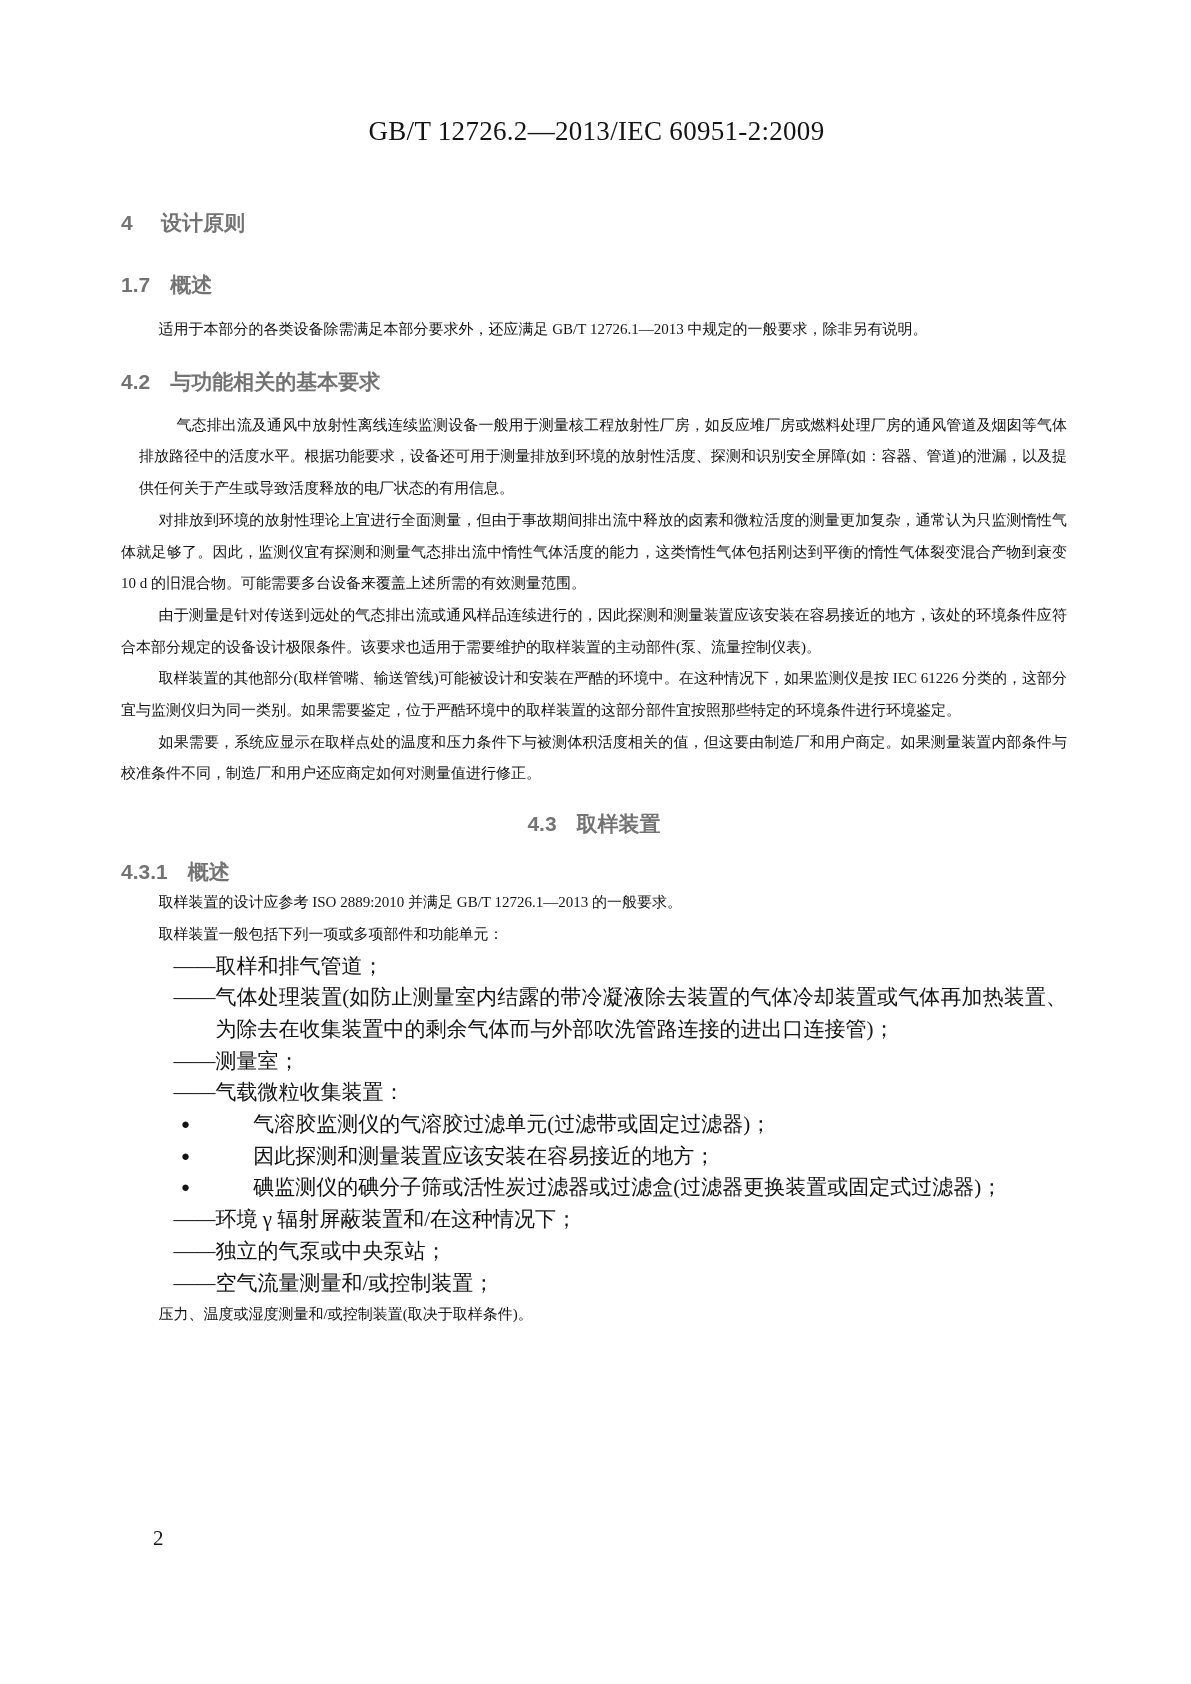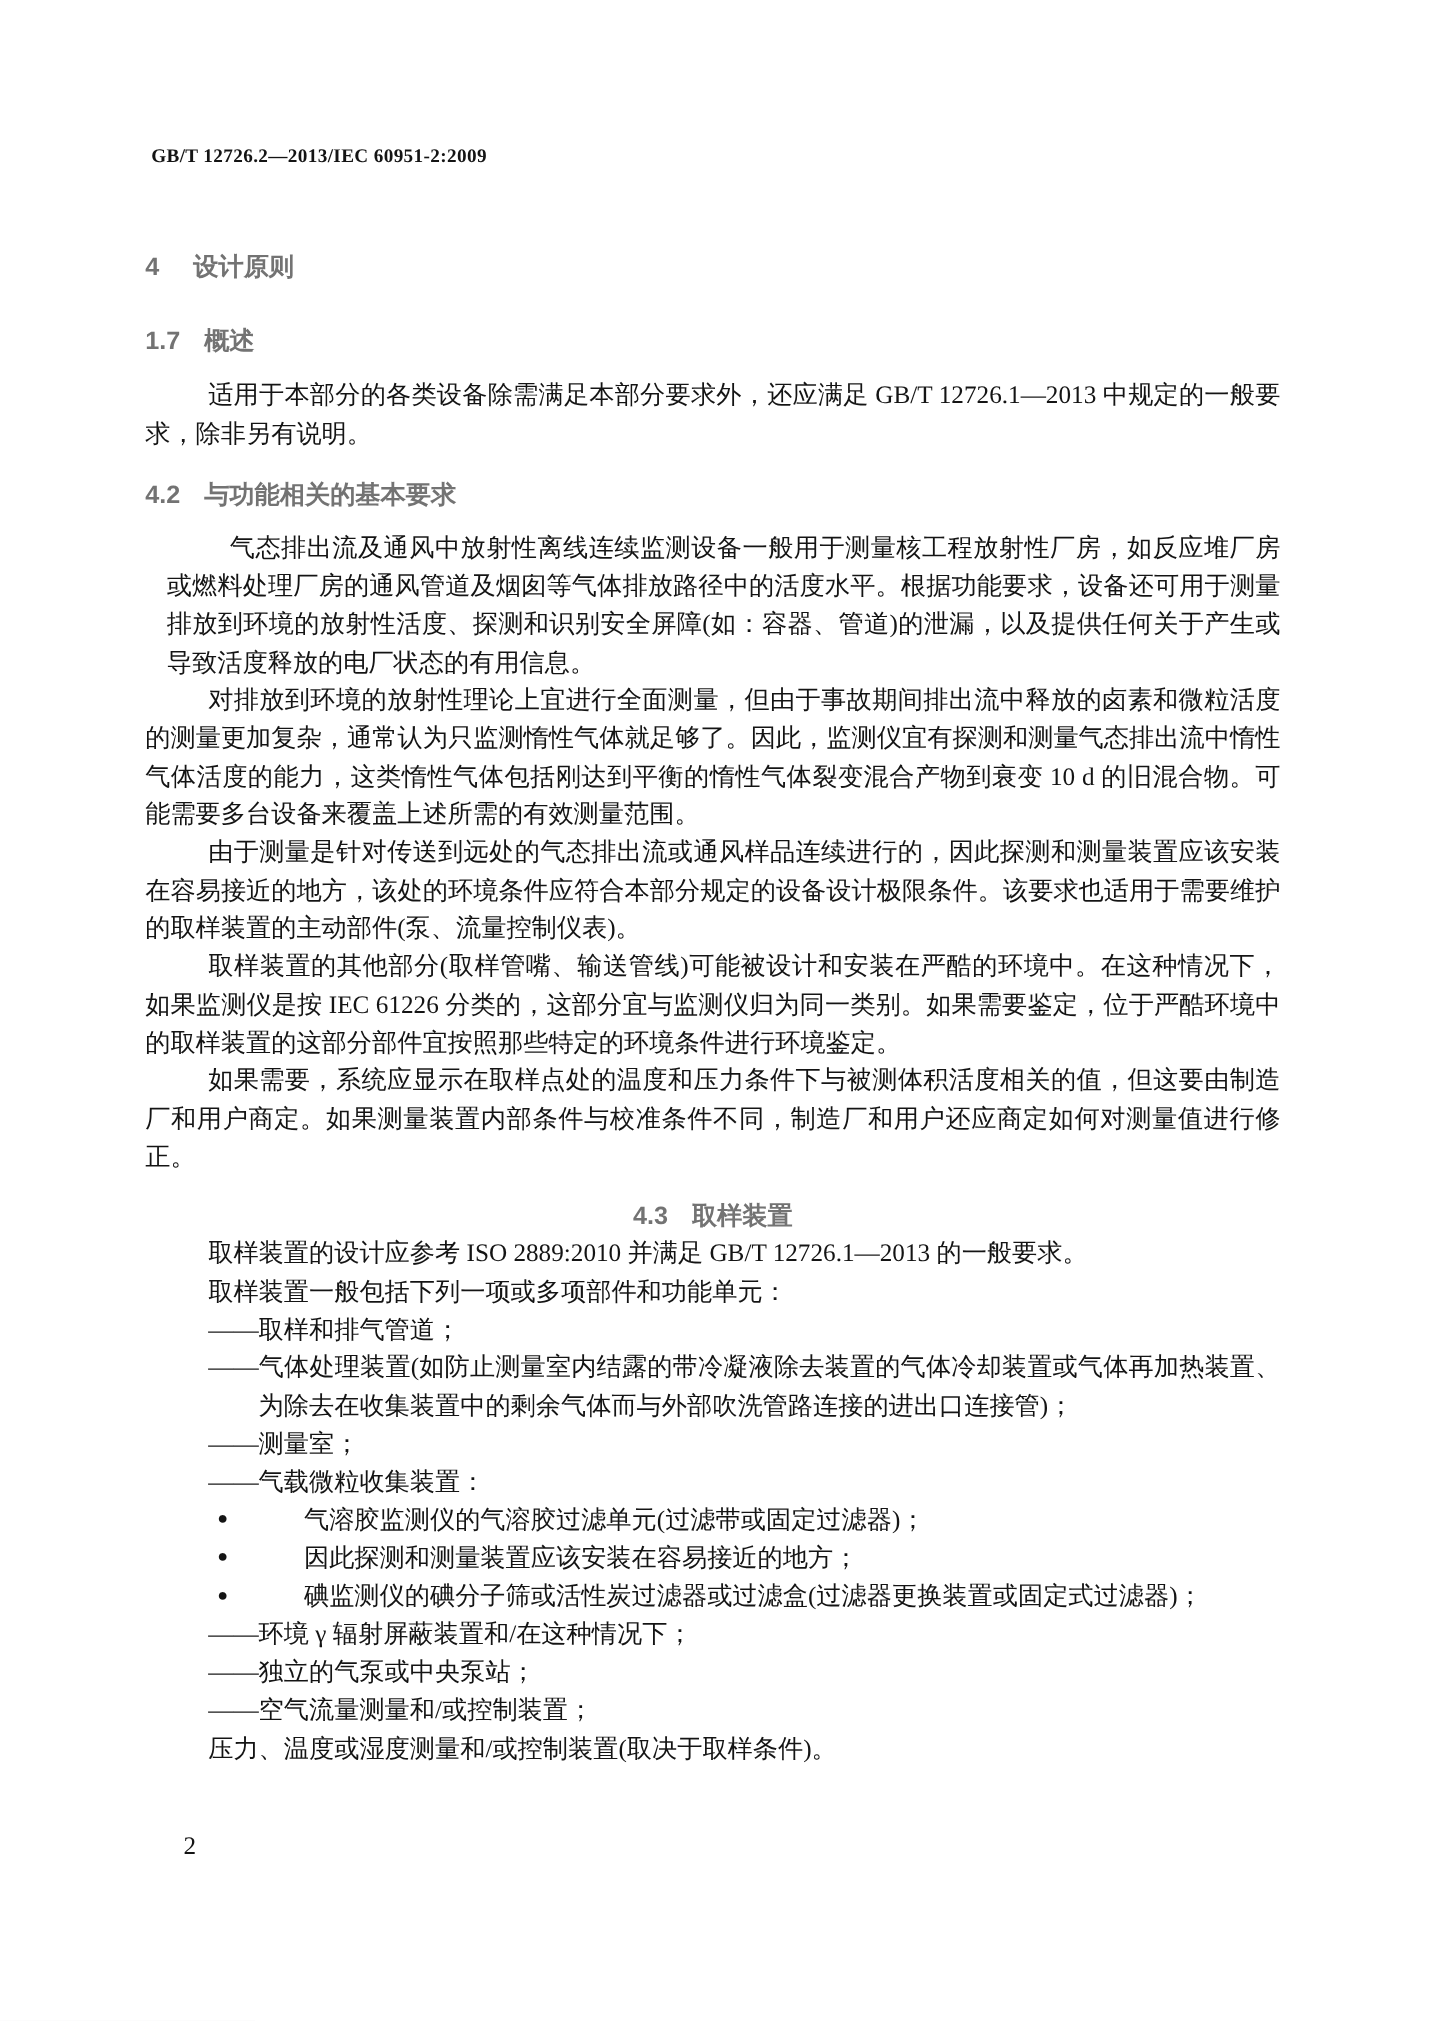--- a/index.html
+++ b/index.html
@@ -17,44 +17,45 @@
     overflow: hidden;
   }
   .content {
     position: absolute;
     left: 121px;
     top: 0;
     width: 946px;
   }
   .doc-header {
     margin: 118px 0 0 5px;
-    font-size: 16px;
+    font-size: 27px;
     line-height: 26px;
-    font-weight: bold;
+    font-weight: normal;
     letter-spacing: 0.3px;
     font-family: "Liberation Serif", "DejaVu Serif", serif;
+    text-align: center;
   }
   h1, h2, h3 {
     font-family: "Liberation Sans", "DejaVu Sans", sans-serif;
     font-size: 21px;
     line-height: 30px;
     font-weight: bold;
     margin: 0;
     color: #737373;
   }
   .h-chapter { margin-top: 64px; }
   .h-41 { margin-top: 32px; }
   .h-42 { margin-top: 21px; }
   .h-43 { margin-top: 19px; text-align: center; }
   .h-431 { margin-top: 18px; }
   .h-num { display: inline-block; margin-right: 0.95em; }
   .h-chapter .h-num { margin-right: 1.35em; }
   p {
     margin: 0;
-    font-size: 21px;
+    font-size: 15px;
     line-height: 31.7px;
     text-align: justify;
     text-indent: 2.5em;
   }
   .p-first-41 { margin-top: 14px; }
   .p-first-42 { margin-top: 13px; margin-left: 18px; }
   .p-first-431 { }
   .dash-item {
     margin: 0;
     font-size: 21px;
@@ -116,20 +117,23 @@
     <p class="p-first-42">气态排出流及通风中放射性离线连续监测设备一般用于测量核工程放射性厂房，如反应堆厂房或燃料处理厂房的通风管道及烟囱等气体排放路径中的活度水平。根据功能要求，设备还可用于测量排放到环境的放射性活度、探测和识别安全屏障(如：容器、管道)的泄漏，以及提供任何关于产生或导致活度释放的电厂状态的有用信息。</p>
     <p>对排放到环境的放射性理论上宜进行全面测量，但由于事故期间排出流中释放的卤素和微粒活度的测量更加复杂，通常认为只监测惰性气体就足够了。因此，监测仪宜有探测和测量气态排出流中惰性气体活度的能力，这类惰性气体包括刚达到平衡的惰性气体裂变混合产物到衰变 10 d 的旧混合物。可能需要多台设备来覆盖上述所需的有效测量范围。</p>
     <p>由于测量是针对传送到远处的气态排出流或通风样品连续进行的，因此探测和测量装置应该安装在容易接近的地方，该处的环境条件应符合本部分规定的设备设计极限条件。该要求也适用于需要维护的取样装置的主动部件(泵、流量控制仪表)。</p>
     <p>取样装置的其他部分(取样管嘴、输送管线)可能被设计和安装在严酷的环境中。在这种情况下，如果监测仪是按 IEC 61226 分类的，这部分宜与监测仪归为同一类别。如果需要鉴定，位于严酷环境中的取样装置的这部分部件宜按照那些特定的环境条件进行环境鉴定。</p>
     <p>如果需要，系统应显示在取样点处的温度和压力条件下与被测体积活度相关的值，但这要由制造厂和用户商定。如果测量装置内部条件与校准条件不同，制造厂和用户还应商定如何对测量值进行修正。</p>
 
     <h2 class="h-43">
       <span class="h-num">4.3</span><span>取样装置</span>
     </h2>
 
+    <h3 class="h-431">
+      <span class="h-num">4.3.1</span><span>概述</span>
+    </h3>
 
     <p class="p-first-431">取样装置的设计应参考 ISO 2889:2010 并满足 GB/T 12726.1—2013 的一般要求。</p>
     <p>取样装置一般包括下列一项或多项部件和功能单元：</p>
 
     <div class="dash-item">——取样和排气管道；</div>
     <div class="dash-item">——气体处理装置(如防止测量室内结露的带冷凝液除去装置的气体冷却装置或气体再加热装置、为除去在收集装置中的剩余气体而与外部吹洗管路连接的进出口连接管)；</div>
     <div class="dash-item">——测量室；</div>
     <div class="dash-item">——气载微粒收集装置：</div>
 
     <div class="bullet-item">

